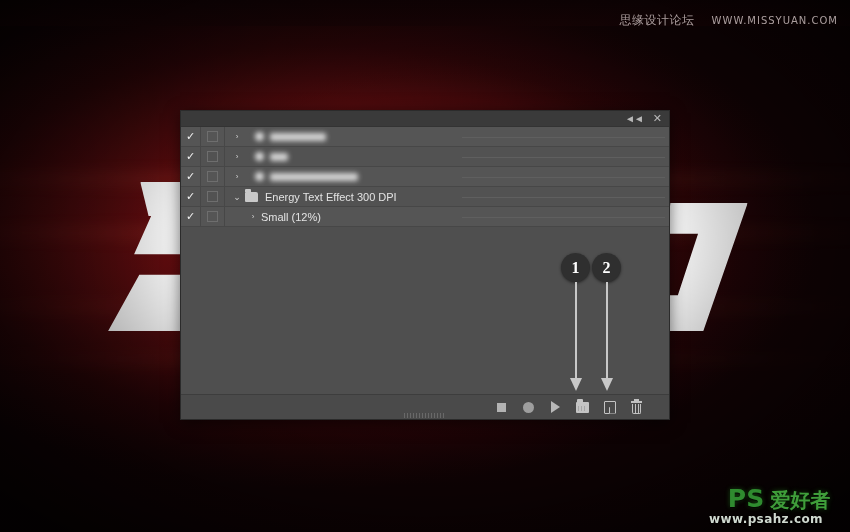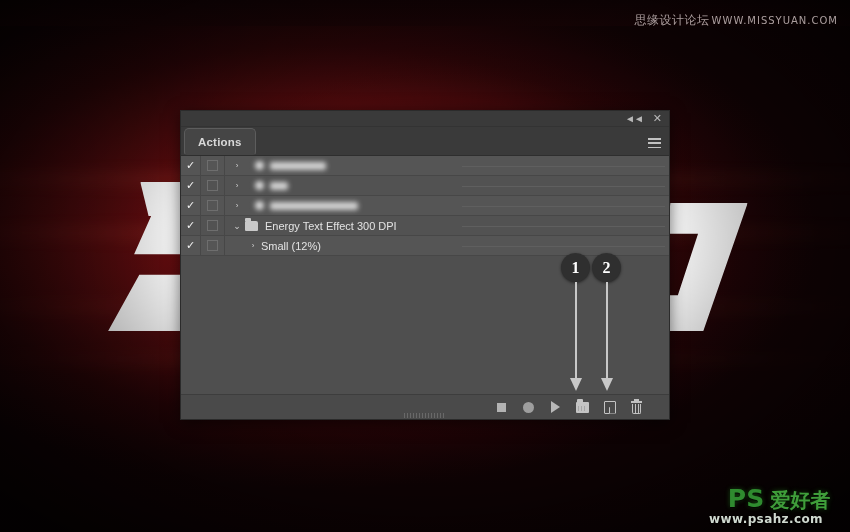--- a/index.html
+++ b/index.html
@@ -31,21 +31,21 @@
     position:absolute; left:0; right:0; top:0; height:26px;
     background:linear-gradient(#150305,#1d0406);
   }
   .glyph {
     position:absolute; background:#ffffff;
   }
 
   
   .wm-top {
     position:absolute; top:12px; right:12px;
-    display:flex; align-items:center; gap:2px;
+    display:flex; align-items:center; gap:17px;
     font-size:11px; letter-spacing:.5px;
     color:#d8c9c9; opacity:.78;
     font-family:"DejaVu Sans", sans-serif;
     text-shadow:0 1px 0 rgba(0,0,0,.6);
   }
   .wm-top .cn { font-size:12px; }
   .wm-top .url { font-size:10px; letter-spacing:1px; }
 
   .wm-bot {
     position:absolute; right:8px; bottom:6px;
@@ -266,30 +266,20 @@
   <div class="row2">www.psahz.com</div>
 </div>
 
 <div class="panel">
 
   <div class="panel-topbar">
     <span class="tb-btn collapse">◄◄</span>
     <span class="tb-btn close">✕</span>
   </div>
 
-  <div class="panel-tabbar">
-    <div class="tab">
-      <span>Actions</span>
-    </div>
-    <div class="burger">
-      <i></i>
-        <i></i>
-        <i></i>
-    </div>
-  </div>
 
   <div class="rows">
 
     <div class="row dark">
       <div class="col-check">
         <span class="chk">✓</span>
       </div>
       <div class="col-dialog">
         <div class="dlgbox"></div>
       </div>

